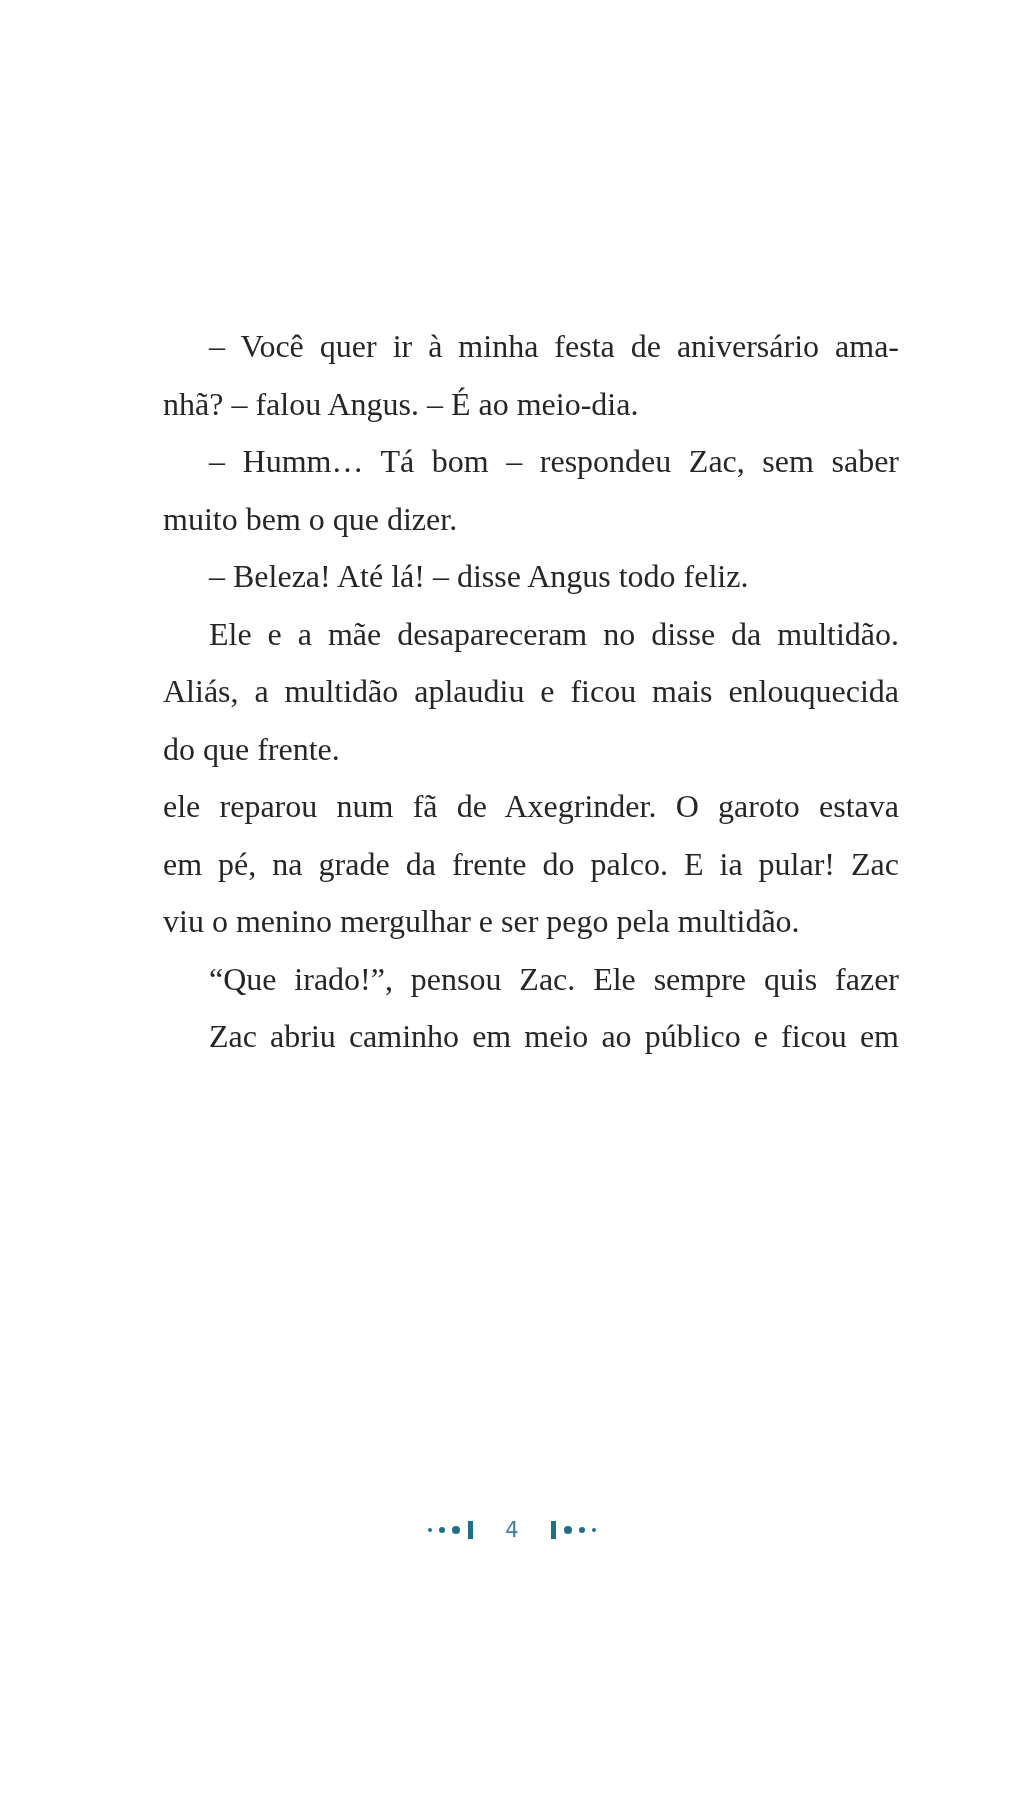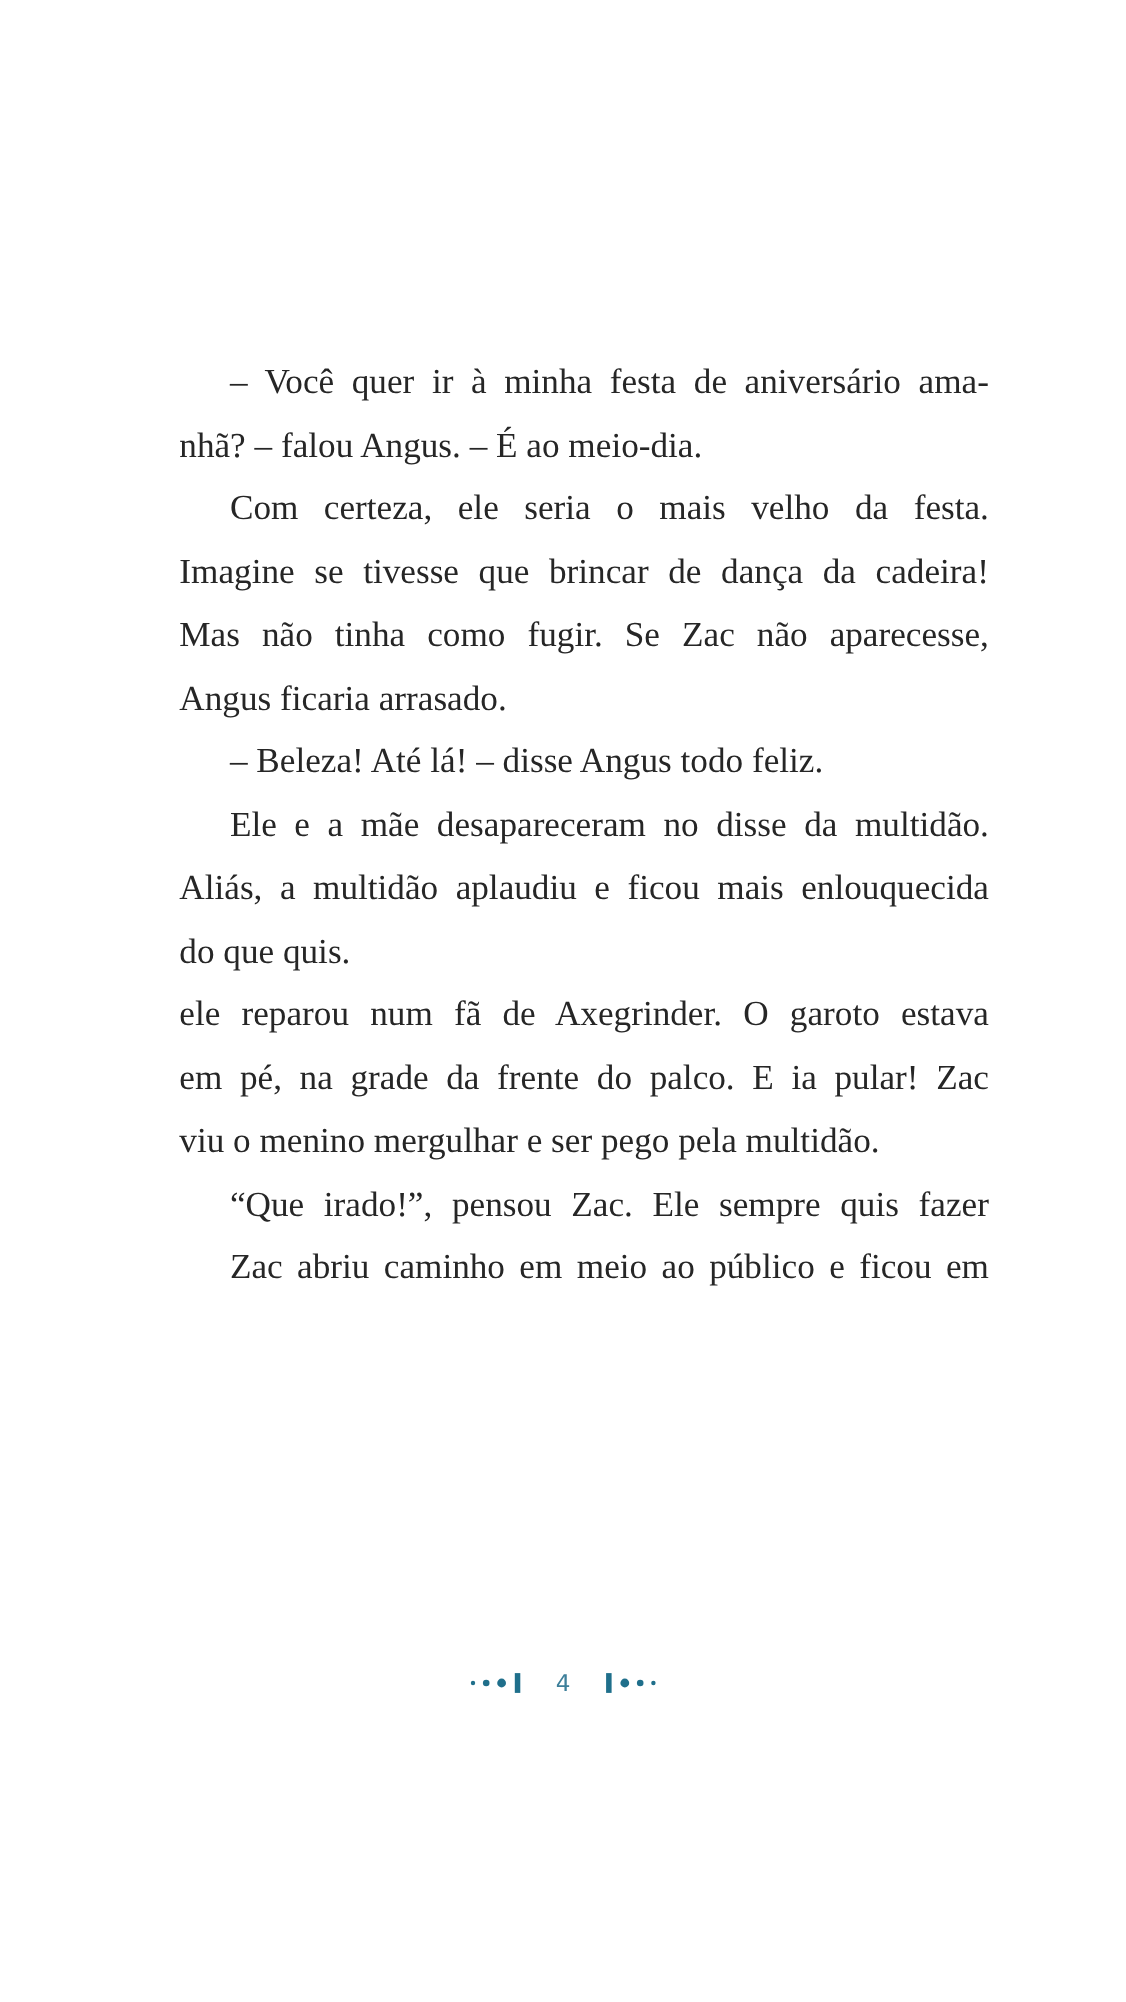--- a/index.html
+++ b/index.html
@@ -92,36 +92,34 @@
 <body>
 
 <div class="page">
   <div class="text-block">
 
     <p class="para">
       <span class="line just indent">– Você quer ir à minha festa de aniversário ama-</span>
       <span class="line">nhã? – falou Angus. – É ao meio-dia.</span>
     </p>
 
+    <p class="para">
+      <span class="line just indent">– Humm… Tá bom – respondeu Zac, sem saber</span>
+      <span class="line">muito bem o que dizer.</span>
+    </p>
 
-    <p class="para">
-      <span class="line just indent">Com certeza, ele seria o mais velho da festa.</span>
-      <span class="line just">Imagine se tivesse que brincar de dança da cadeira!</span>
-      <span class="line just">Mas não tinha como fugir. Se Zac não aparecesse,</span>
-      <span class="line">Angus ficaria arrasado.</span>
-    </p>
 
     <p class="para">
       <span class="line indent">– Beleza! Até lá! – disse Angus todo feliz.</span>
     </p>
 
     <p class="para">
       <span class="line just indent">Ele e a mãe desapareceram no disse da multidão.</span>
       <span class="line just">Aliás, a multidão aplaudiu e ficou mais enlouquecida</span>
-      <span class="line">do que quis.</span>
+      <span class="line">do que frente.</span>
     </p>
 
     <p class="para">
       <span class="line just">ele reparou num fã de Axegrinder. O garoto estava</span>
       <span class="line just">em pé, na grade da frente do palco. E ia pular! Zac</span>
       <span class="line">viu o menino mergulhar e ser pego pela multidão.</span>
     </p>
 
     <p class="para">
       <span class="line just indent">“Que irado!”, pensou Zac. Ele sempre quis fazer</span>

